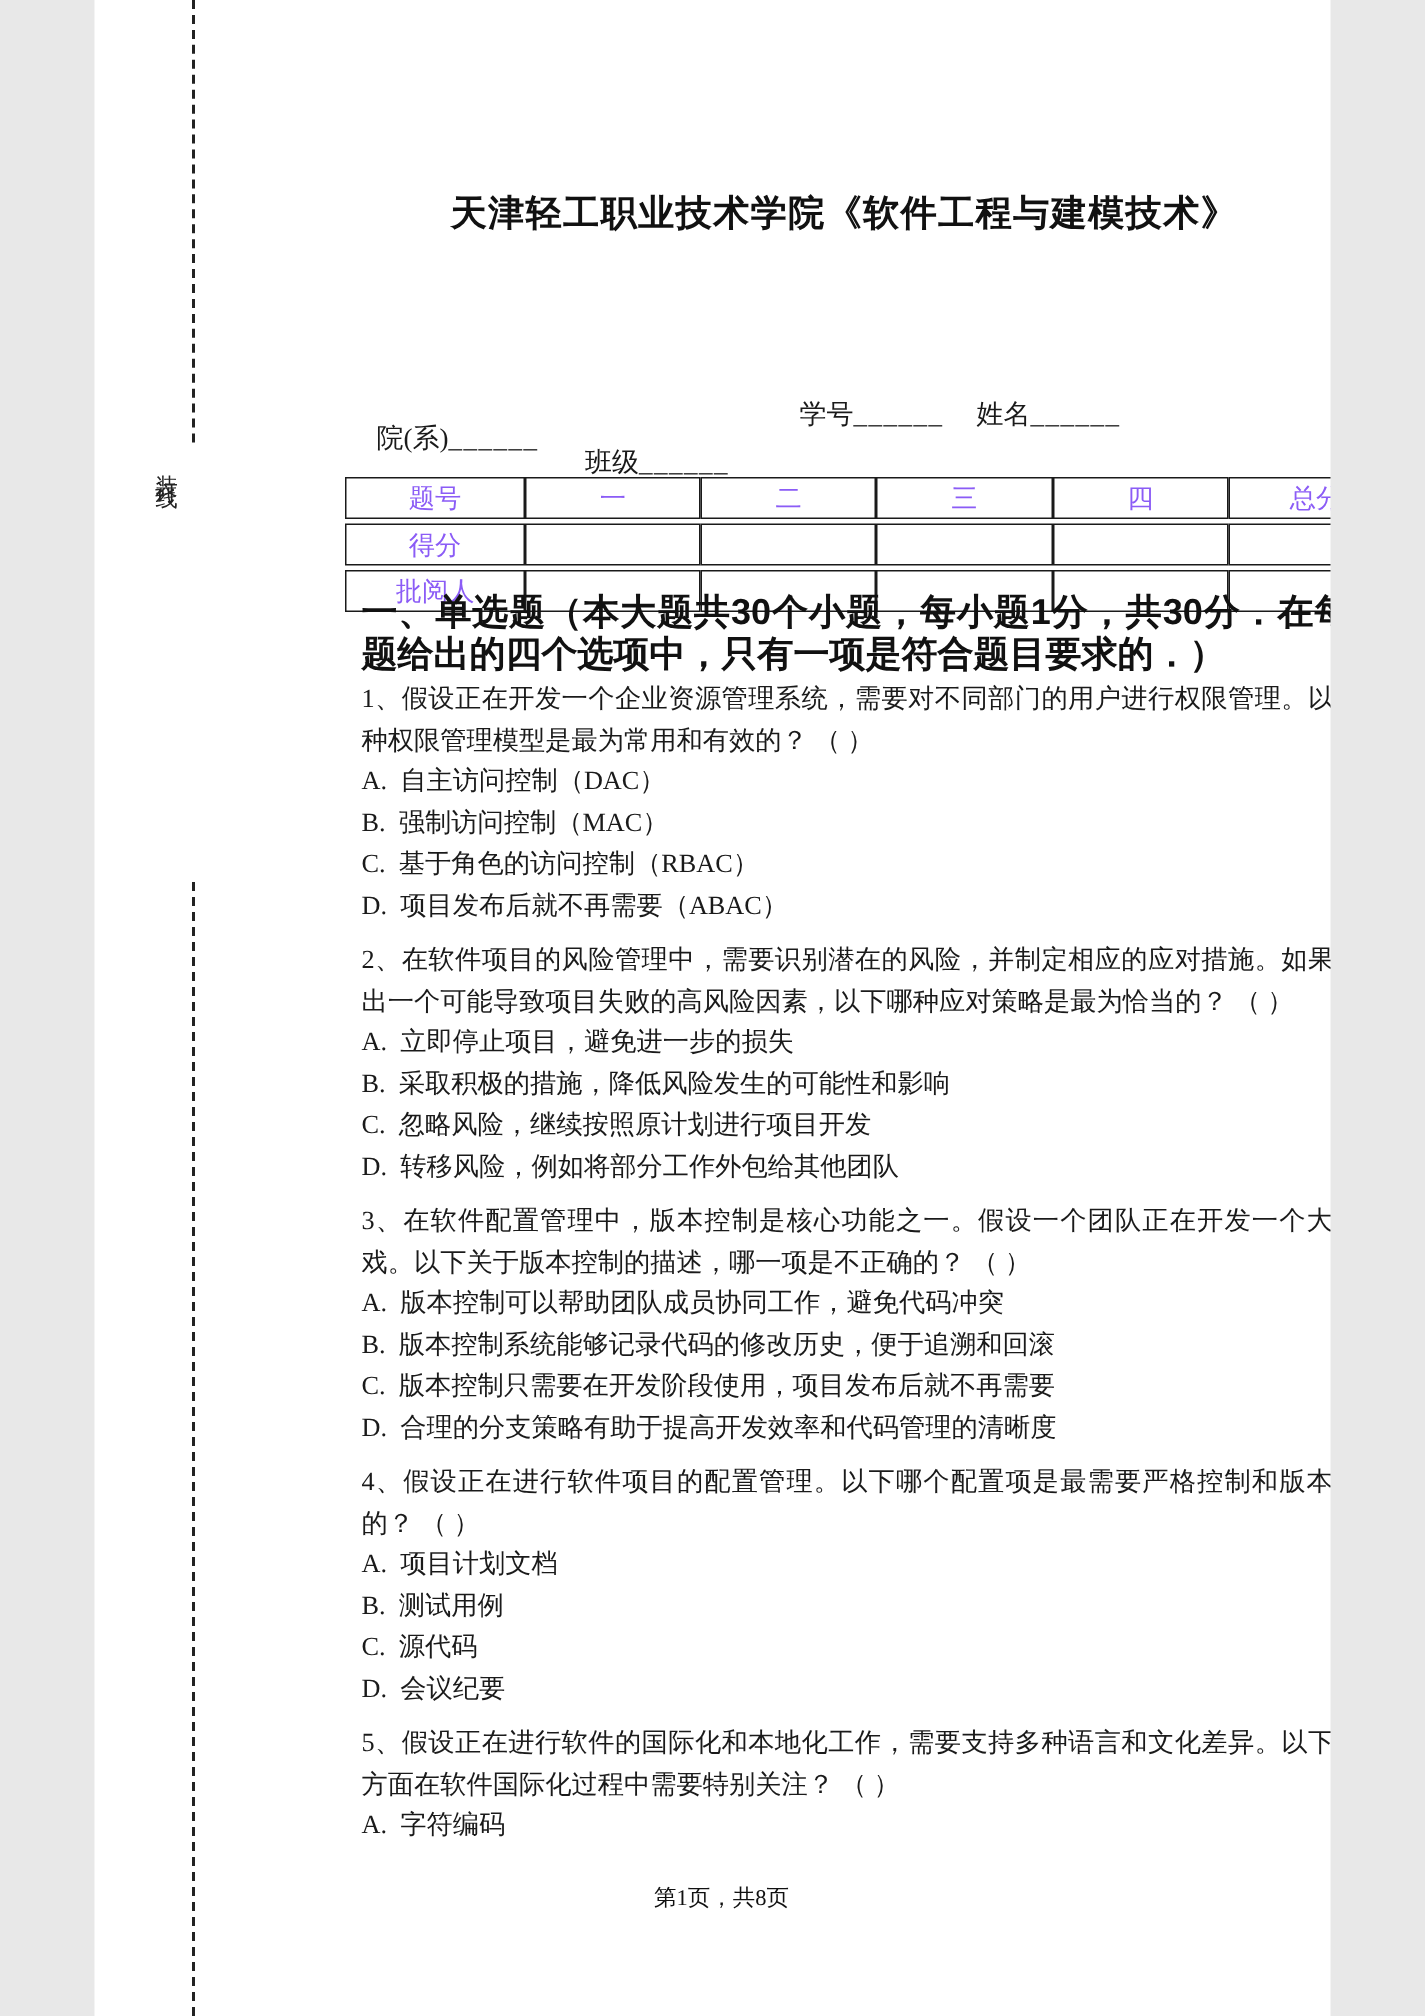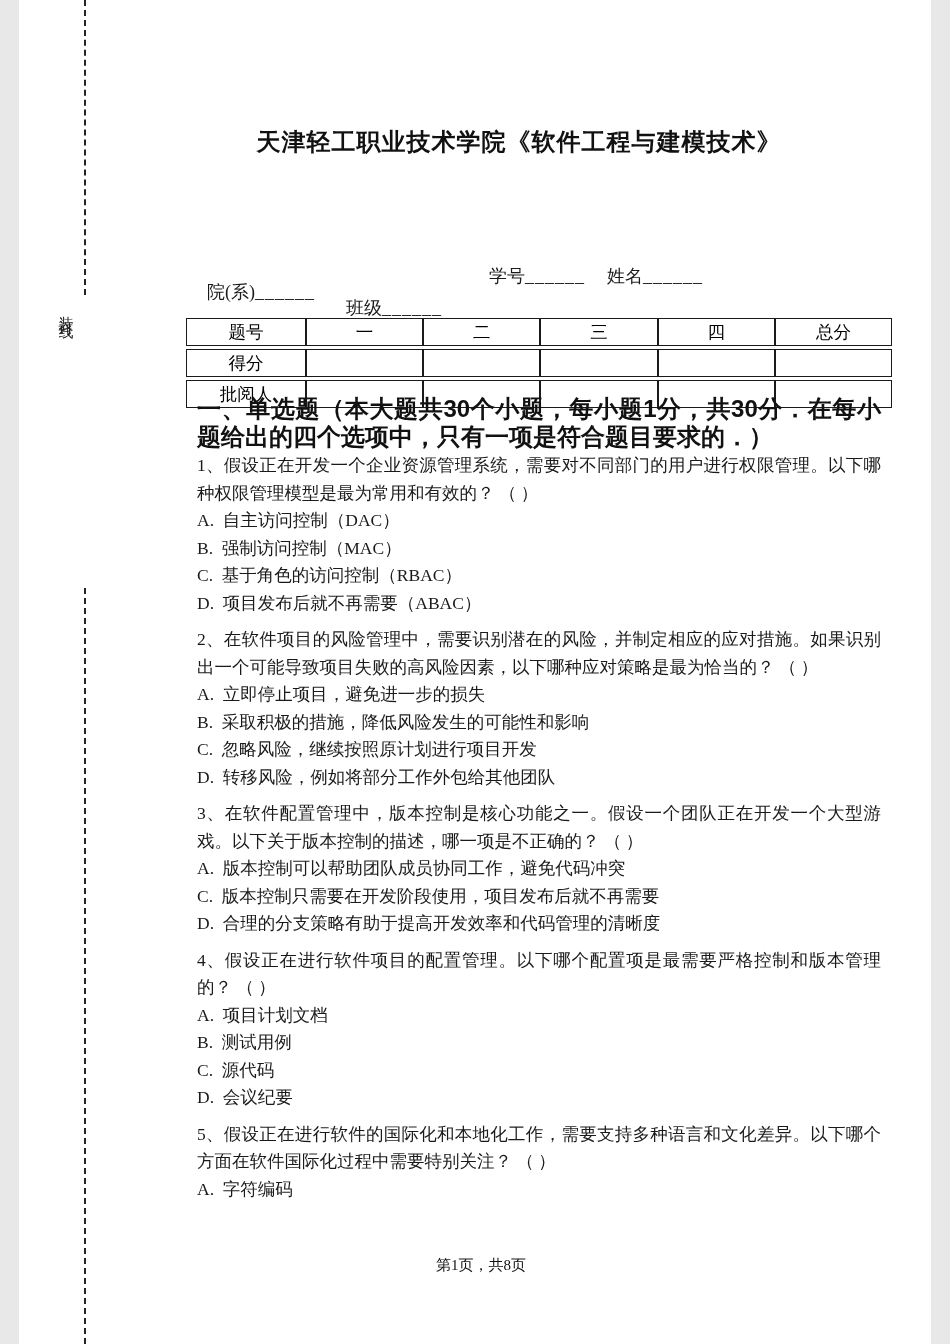--- a/index.html
+++ b/index.html
@@ -1,19 +1,19 @@
 <!DOCTYPE html>
 <html><head>
 <meta charset="utf-8">
 <style>
   * { margin: 0; padding: 0; box-sizing: border-box; }
   html, body { background: #e8e8e8; }
   .page {
     position: relative;
-    width: 912px;
+    width: 824px;
     height: 1344px;
     margin: 0 auto;
     background: #ffffff;
     overflow: hidden;
     color: #1a1a1a;
     font-family: "Liberation Serif", serif;
   }
   
   .binding-line { position: absolute; left: 65px; width: 0; border-left: 2px dashed #222; }
   .binding-line.top { top: 0; height: 295px; }
@@ -37,21 +37,21 @@
   }
   
   .fields { position: absolute; top: 264px; left: 0; right: 0; height: 30px; font-size: 18px; }
   .field { position: absolute; top: 0; white-space: nowrap; }
   .field-1 { left: 10px; margin-top: 16px; } .field-2 { left: 149px; margin-top: 32px; } .field-3 { left: 292px; } .field-4 { left: 410px; }
   .field-blank { letter-spacing: 1px; }
   
   .score-table {
     position: absolute; top: 315px; left: -11px; width: 706px;
     border-collapse: separate; border-spacing: 0 3px;
-    font-size: 17.5px; table-layout: fixed; color: #000000;
+    font-size: 17.5px; table-layout: fixed; color: #8b5cf6;
   }
   .score-table th, .score-table td {
     border: 1.5px solid #1a1a1a; height: 20px; padding: 1px 4px;
     text-align: center; font-weight: 400; vertical-align: middle;
   }
   .score-table col.c-label { width: 17%; }
   
   .section-heading {
     position: absolute; top: 395px; left: 0; right: 0;
     font-family: "Liberation Sans", sans-serif; font-weight: 700;
@@ -141,20 +141,21 @@
         <div class="question-stem">2、在软件项目的风险管理中，需要识别潜在的风险，并制定相应的应对措施。如果识别出一个可能导致项目失败的高风险因素，以下哪种应对策略是最为恰当的？ （ ）</div>
         <div class="question-option">A.  立即停止项目，避免进一步的损失</div>
         <div class="question-option">B.  采取积极的措施，降低风险发生的可能性和影响</div>
         <div class="question-option">C.  忽略风险，继续按照原计划进行项目开发</div>
         <div class="question-option">D.  转移风险，例如将部分工作外包给其他团队</div>
       </div>
 
       <div class="question">
         <div class="question-stem">3、在软件配置管理中，版本控制是核心功能之一。假设一个团队正在开发一个大型游戏。以下关于版本控制的描述，哪一项是不正确的？ （ ）</div>
         <div class="question-option">A.  版本控制可以帮助团队成员协同工作，避免代码冲突</div>
+        <div class="question-option">B.  版本控制系统能够记录代码的修改历史，便于追溯和回滚</div>
         <div class="question-option">C.  版本控制只需要在开发阶段使用，项目发布后就不再需要</div>
         <div class="question-option">D.  合理的分支策略有助于提高开发效率和代码管理的清晰度</div>
       </div>
 
       <div class="question">
         <div class="question-stem">4、假设正在进行软件项目的配置管理。以下哪个配置项是最需要严格控制和版本管理的？ （ ）</div>
         <div class="question-option">A.  项目计划文档</div>
         <div class="question-option">B.  测试用例</div>
         <div class="question-option">C.  源代码</div>
         <div class="question-option">D.  会议纪要</div>

